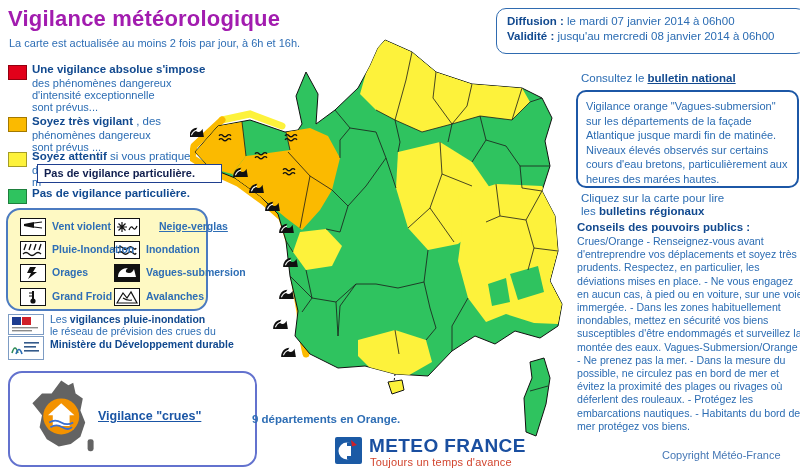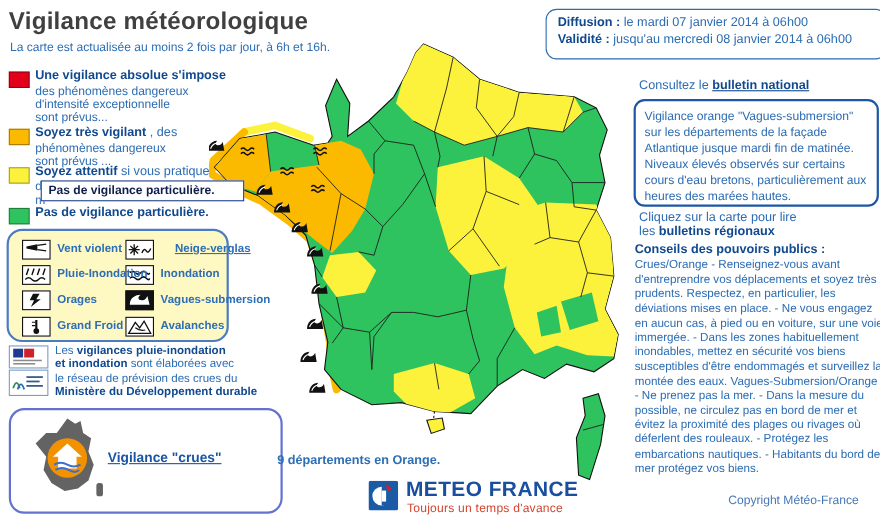--- a/index.html
+++ b/index.html
@@ -1,20 +1,20 @@
 <!DOCTYPE html>
 <html><head>
 <meta charset="utf-8">
 <style>
   html,body{margin:0;padding:0;background:#fff;}
   .stage{position:relative;width:800px;height:471px;background:#fff;overflow:hidden;
          font-family:"Liberation Sans",sans-serif;color:#2B6CB3;}
   .abs{position:absolute;}
   
-  .title{left:8px;top:6px;font-size:22px;font-weight:bold;color:#404040;letter-spacing:.2px;}
+  .title{left:8px;top:6px;font-size:22px;font-weight:bold;color:#a21caf;letter-spacing:.2px;}
   .subtitle{left:9px;top:37px;font-size:11px;font-weight:normal;color:#2E6EB5;}
   
   .diffbox{left:496px;top:8px;width:288px;height:34px;border:1.5px solid #2F6BB0;border-radius:10px;
            padding:5px 10px;font-size:11.5px;line-height:15px;background:#fff;}
   .diffbox b{color:#11498F;}
   
   .sq{width:17px;height:13px;border:1px solid rgba(0,0,0,.35);}
   .leg-title{font-size:11.5px;font-weight:bold;color:#11498F;}
   .leg-title .norm{font-weight:normal;color:#2B6CB3;}
   .leg-desc{font-size:11px;line-height:12px;color:#2B6CB3;white-space:pre-line;}
@@ -146,21 +146,20 @@
     <svg width="34" height="22" viewBox="0 0 34 22">
         <path d="M3,16 Q6,6 9,16" stroke="#2E8B57" stroke-width="1.6" fill="none"></path>
         <path d="M7,17 Q10,8 13,17" stroke="#2B6CB3" stroke-width="1.6" fill="none"></path>
         <rect x="15" y="5" width="15" height="1.6" fill="#345a8a"></rect>
         <rect x="15" y="9" width="12" height="1.6" fill="#345a8a"></rect>
         <rect x="15" y="13" width="15" height="1.6" fill="#345a8a"></rect>
       </svg>
   </div>
   <div class="abs minnote">
     <div><span>Les </span><b>vigilances pluie-inondation</b></div>
-    <div><b>et inondation</b><span> sont élaborées avec</span></div>
     <div>le réseau de prévision des crues du</div>
     <div><b>Ministère du Développement durable</b></div>
   </div>
 
   <div class="abs cruesbox">
     <svg style="position:absolute;left:20px;top:6px;" width="72" height="82" viewBox="0 0 60 68">
       <path d="M26,1 L32,5 L36,3 L38,12 L44,16 L42,26 L46,36 L42,48 L34,54 L24,56 L14,50 L8,40 L10,30 L2,20 L10,12 L18,12 Z" fill="#636363"></path>
       <rect x="48" y="50" width="5" height="10" rx="2" fill="#636363"></rect>
       <circle cx="26" cy="31" r="15" fill="#F39200"></circle>
       <path d="M26,20 L37,30 L33,30 L33,39 L19,39 L19,30 L15,30 Z" fill="#fff"></path>

